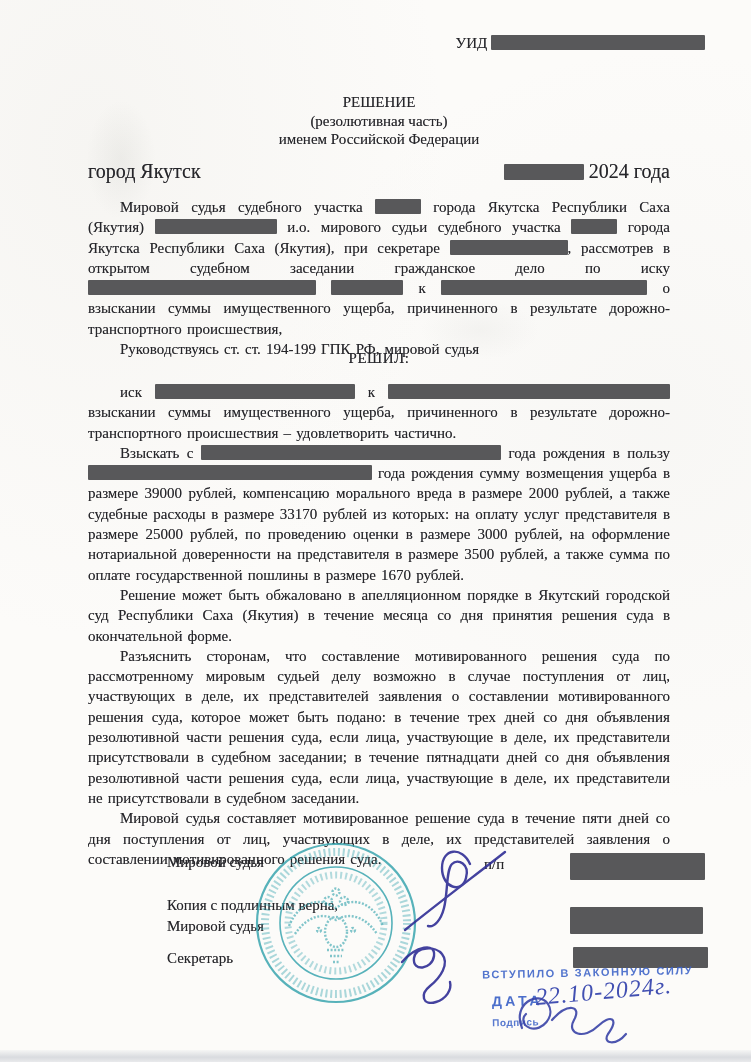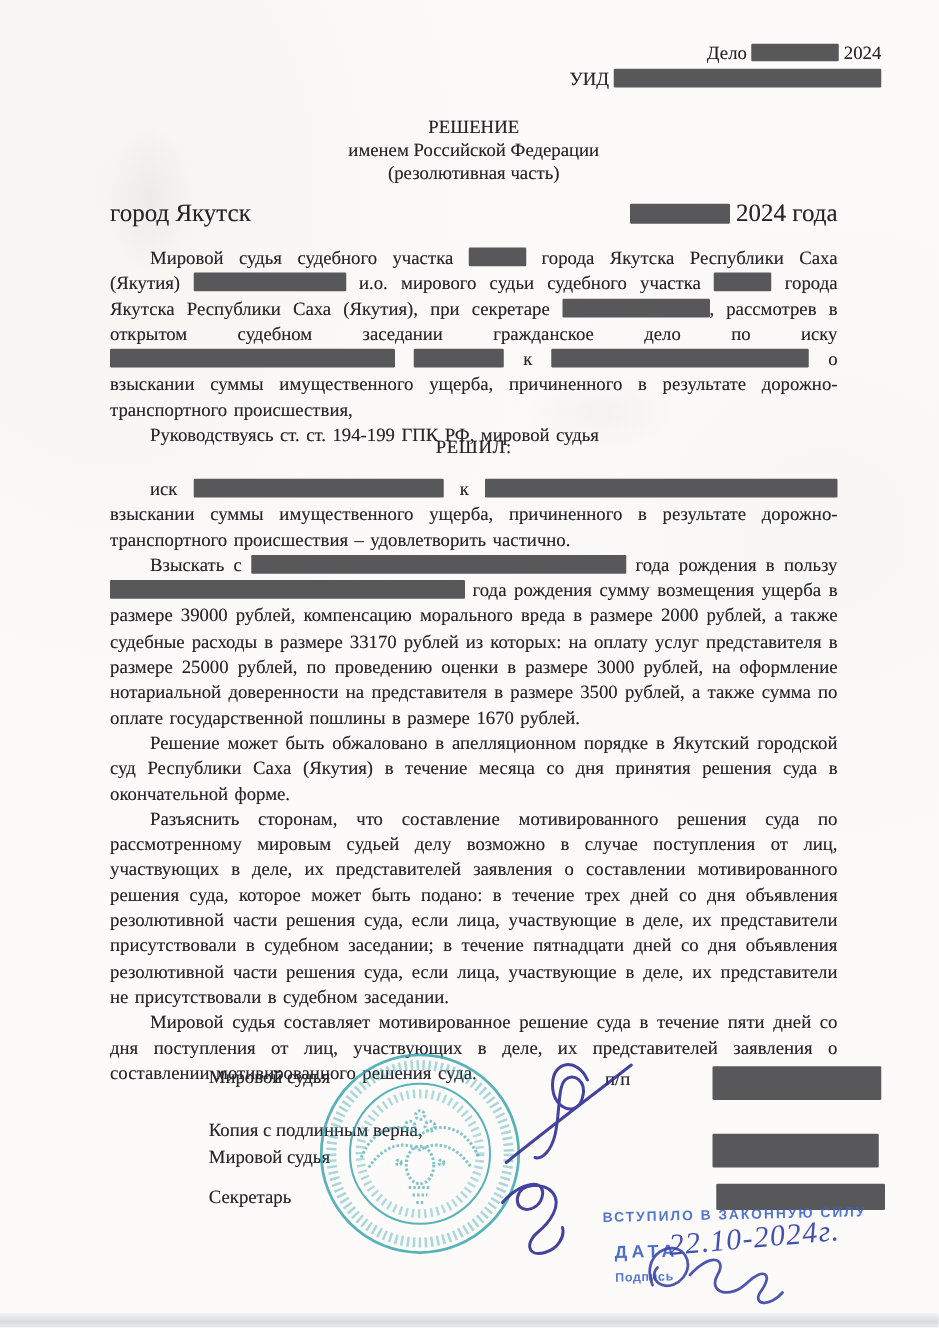--- a/index.html
+++ b/index.html
@@ -35,34 +35,29 @@
     background:linear-gradient(to bottom,#f6f6f5 0,#d9dbdf 60%,#e9eaec 100%);}
 </style>
 </head>
 <body>
 
 <div class="noise1"></div>
 <div class="noise2"></div>
 
 <div class="case-block">
   <div>
-    <span>Дело</span>
-    <span class="red" style="width: 70px; height: 14px;"></span>
-    <span>2024</span>
-  </div>
-  <div>
     <span>УИД</span>
     <span class="red" style="width: 214px; height: 15px;"></span>
   </div>
 </div>
 
 <div class="heading">
   <div>РЕШЕНИЕ</div>
+  <div>(резолютивная часть)</div>
   <div>именем Российской Федерации</div>
-  <div>(резолютивная часть)</div>
 </div>
 
 <div class="cityline">
   <span>город Якутск</span>
   <span class="right">
     <span class="red" style="width: 80px; height: 16px;"></span>
     <span>2024 года</span>
   </span>
 </div>
 

